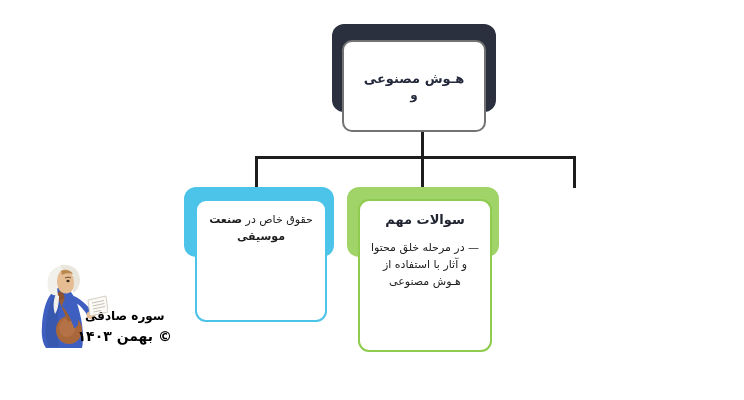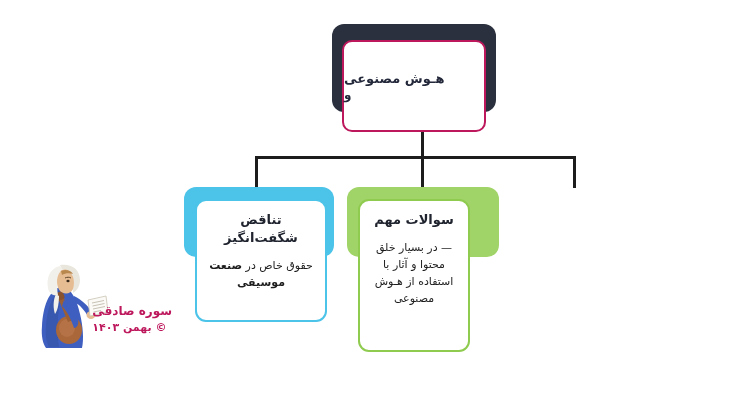--- a/index.html
+++ b/index.html
@@ -49,26 +49,26 @@
     background: #2b303e;
     border-radius: 12px;
   }
   #root-node .card {
     position: absolute;
     left: 10px;
     top: 16px;
     width: 144px;
     height: 92px;
     background: #ffffff;
-    border: 2px solid #be185d;
+    border: 2px solid #737373;
     border-radius: 10px;
     box-sizing: border-box;
     display: flex;
     flex-direction: column;
-    align-items: flex-end;
+    align-items: center;
     justify-content: center;
     gap: 1px;
   }
   #root-node .root-line {
     font-size: 13px;
     font-weight: bold;
     color: #23283a;
     line-height: 1.35;
     text-align: center;
     white-space: nowrap;
@@ -123,21 +123,21 @@
   }
 
   
   #branch-1 { left: 184px; top: 187px; width: 150px; height: 135px; }
   #branch-1 .tab-shape { width: 150px; height: 70px; background: #4cc3e8; }
   #branch-1 .card { left: 11px; top: 12px; width: 132px; height: 123px; border-color: #4cc3e8; }
 
   
   #branch-2 { left: 347px; top: 187px; width: 152px; height: 165px; }
   #branch-2 .tab-shape { width: 152px; height: 70px; background: #a1d468; }
-  #branch-2 .card { left: 11px; top: 12px; width: 112px; height: 153px; border-color: #8fcb4f; }
+  #branch-2 .card { left: 11px; top: 12px; width: 134px; height: 153px; border-color: #8fcb4f; }
 
   
   #branch-3 { left: 500px; top: 187px; width: 148px; height: 165px; }
   #branch-3 .tab-shape { width: 148px; height: 70px; background: #b79ce8; }
   #branch-3 .card { left: 11px; top: 12px; width: 130px; height: 153px; border-color: #ab8ee2; }
 
   
   #signature-block {
     position: absolute;
     left: 28px;
@@ -148,34 +148,34 @@
   #illustration {
     position: absolute;
     left: 4px;
     top: 0;
     width: 76px;
     height: 96px;
   }
   #signature-text {
     position: absolute;
     right: 4px;
-    bottom: 24px;
-    text-align: left;
-    color: #be185d;
+    bottom: 14px;
+    text-align: center;
+    color: #000000;
     line-height: 1.45;
   }
   #signature-text .sig-name {
     display: block;
     font-size: 12px;
     font-weight: bold;
     white-space: nowrap;
   }
   #signature-text .sig-date {
     display: block;
-    font-size: 11px;
+    font-size: 14px;
     font-weight: bold;
     white-space: nowrap;
   }
 </style>
 </head>
 <body>
 
 <div id="canvas">
 
   <div class="connector conn-v-main"></div>
@@ -188,38 +188,36 @@
     <div class="tab-shape"></div>
     <div class="card">
       <div class="root-line">هـوش مصنوعی</div>
       <div class="root-conj">و</div>
     </div>
   </div>
 
   <div class="branch" id="branch-1">
     <div class="tab-shape"></div>
     <div class="card">
-      <div class="heading">تناقض
-شگفت‌انگیز</div>
       <div class="body-block">
         <span></span>
         <span>حقوق خاص در</span>
         <b>صنعت موسیقی</b>
         <span></span>
       </div>
     </div>
   </div>
 
   <div class="branch" id="branch-2">
     <div class="tab-shape"></div>
     <div class="card">
       <div class="heading">سوالات مهم</div>
       <div class="body-block">
         <span>—</span>
-        <span>در بسیار خلق محتوا و آثار با استفاده از هـوش مصنوعی</span>
+        <span>در مرحله خلق محتوا و آثار با استفاده از هـوش مصنوعی</span>
       </div>
     </div>
   </div>
 
 
   <div id="signature-block">
 
     <svg id="illustration" viewBox="0 0 76 96">
 
       <path d="M30 30 C16 34 11 52 10 70 C9 80 11 88 14 92 L50 92 C52 84 51 70 48 58 C45 44 40 33 30 30 Z" fill="#3f5fc0"></path>

